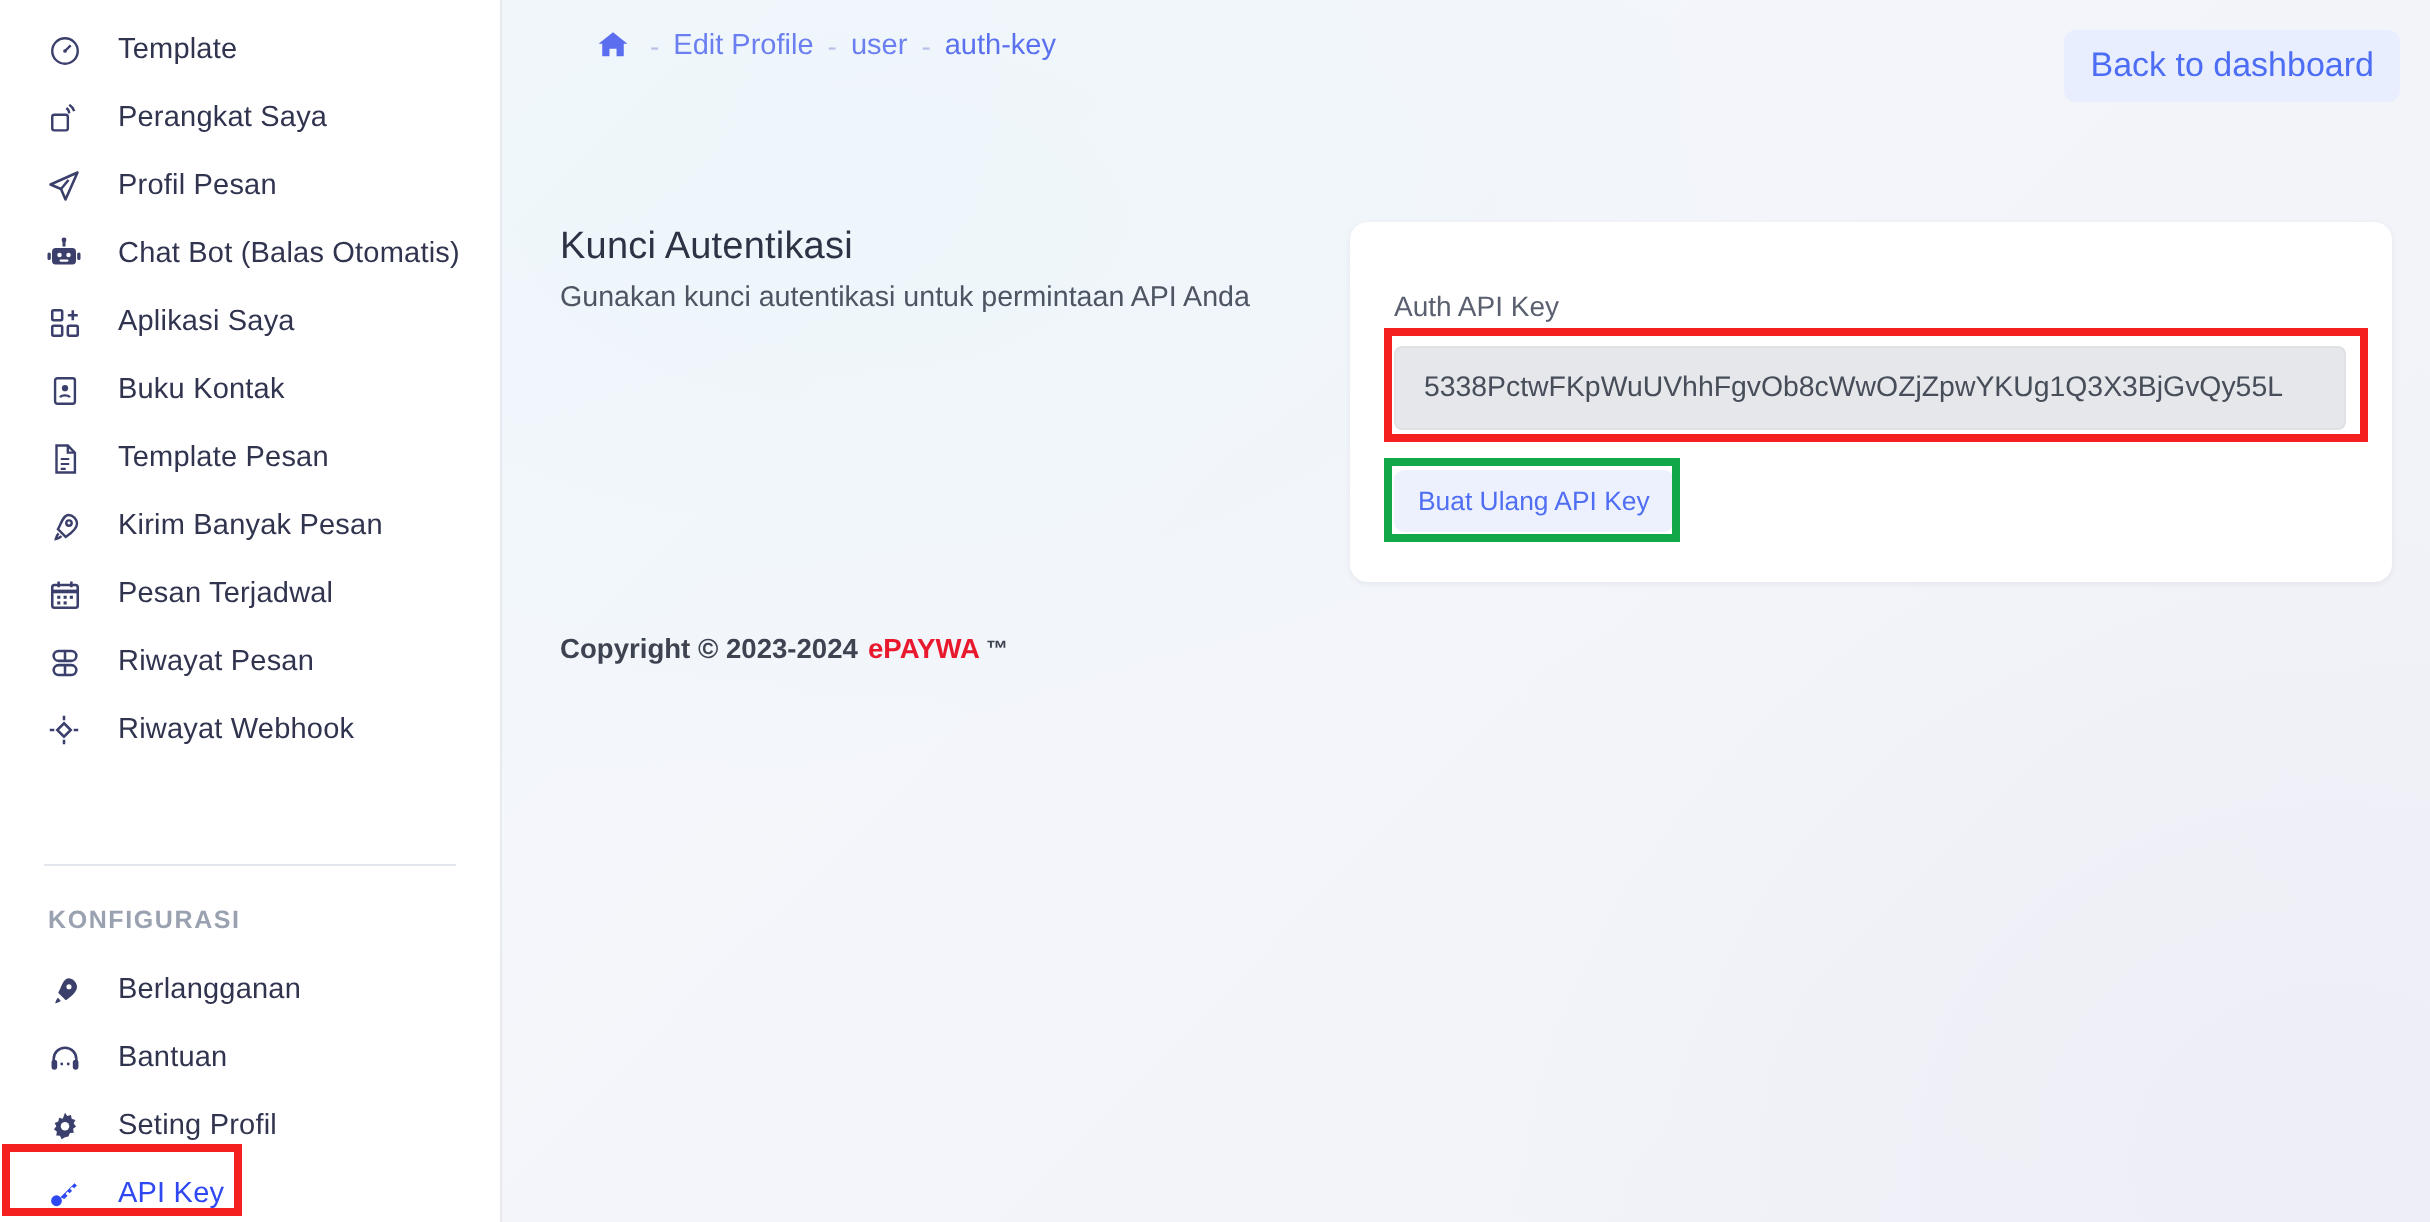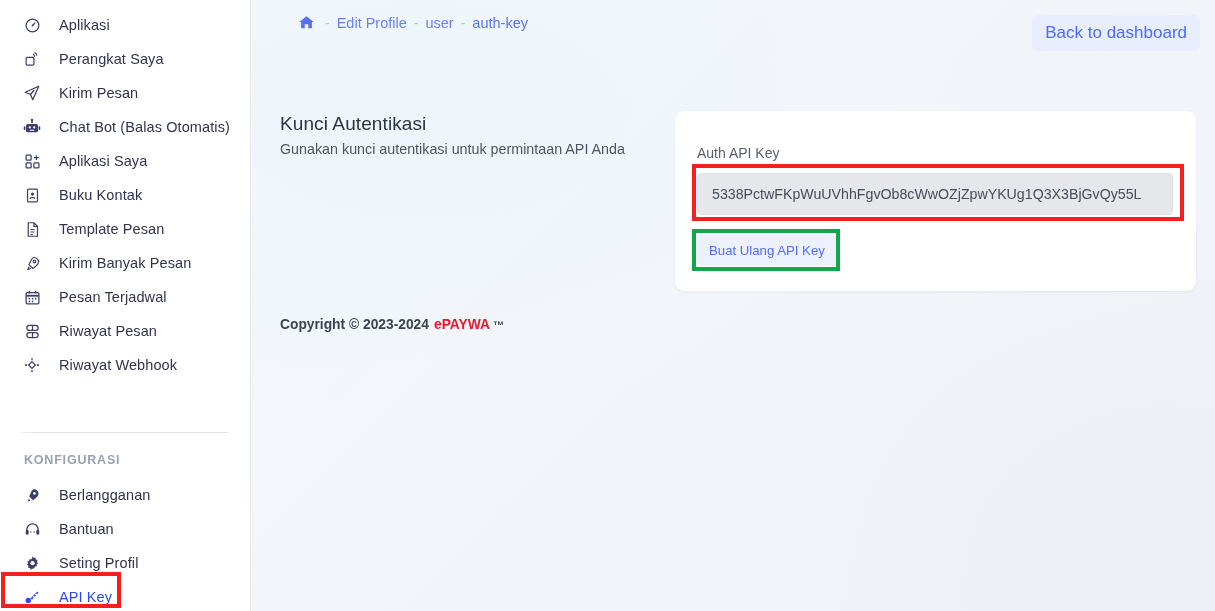--- a/index.html
+++ b/index.html
@@ -179,41 +179,41 @@
   <div id="nav-list">
 
     <div class="nav-item">
       <span class="nav-icon">
         <svg width="17" height="17" viewBox="0 0 24 24" fill="none" stroke="currentColor" stroke-width="1.7">
           <circle cx="12" cy="12" r="9"></circle>
             <path d="M12 12l4-4"></path>
             <circle cx="12" cy="12" r="1.3" fill="currentColor" stroke="none"></circle>
         </svg>
       </span>
-      <span class="nav-label">Aplikasi</span>
+      <span class="nav-label">Template</span>
     </div>
 
     <div class="nav-item">
       <span class="nav-icon">
         <svg width="17" height="17" viewBox="0 0 24 24" fill="none" stroke="currentColor" stroke-width="1.7">
           <rect x="3" y="9" width="11" height="11" rx="1.5"></rect>
           <path d="M15 8a5 5 0 0 0-2-3.8M18.5 6.5A8.5 8.5 0 0 0 15 2"></path>
         </svg>
       </span>
       <span class="nav-label">Perangkat Saya</span>
     </div>
 
     <div class="nav-item">
       <span class="nav-icon">
         <svg width="18" height="18" viewBox="0 0 24 24" fill="none" stroke="currentColor" stroke-width="1.7" stroke-linejoin="round">
           <path d="M21 3L3 11l7 3 3 7 8-18z"></path>
             <path d="M10 14l5-6"></path>
         </svg>
       </span>
-      <span class="nav-label">Kirim Pesan</span>
+      <span class="nav-label">Profil Pesan</span>
     </div>
 
     <div class="nav-item">
       <span class="nav-icon">
         <svg width="18" height="18" viewBox="0 0 24 24" fill="currentColor">
           <rect x="4" y="8" width="16" height="11" rx="2.5"></rect>
           <rect x="11" y="3" width="2" height="4"></rect>
             <circle cx="12" cy="2.6" r="1.6"></circle>
           <rect x="1" y="11" width="2.2" height="5" rx="1"></rect>
             <rect x="20.8" y="11" width="2.2" height="5" rx="1"></rect>

